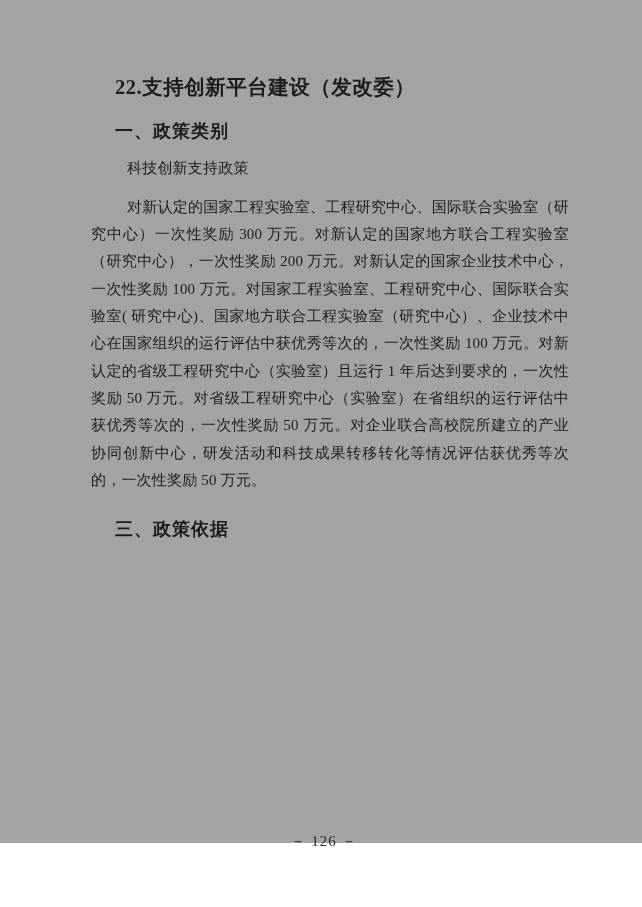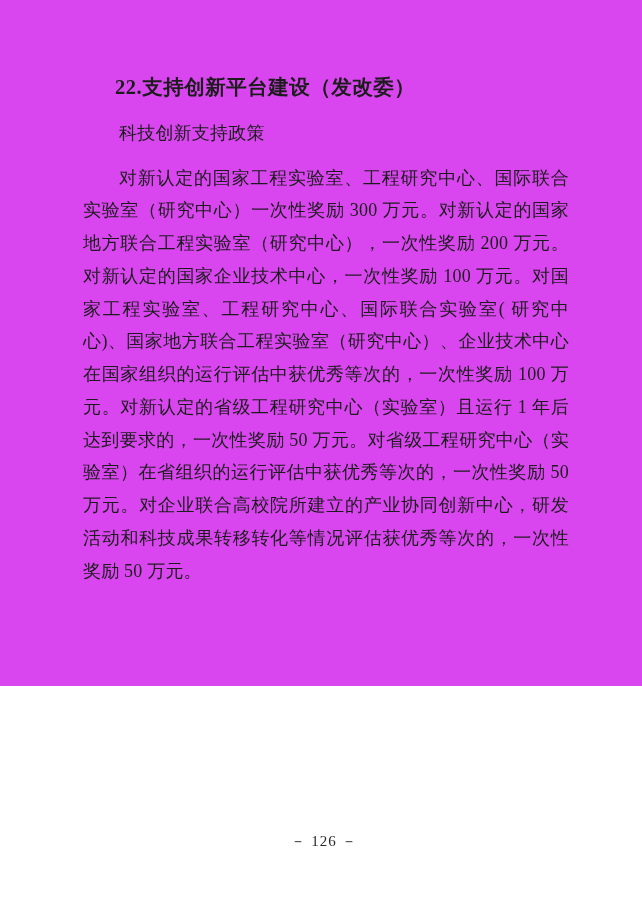--- a/index.html
+++ b/index.html
@@ -13,22 +13,22 @@
     font-family: "Liberation Serif", "DejaVu Serif", serif;
     color: #1c1c1c;
     position: relative;
     overflow: hidden;
   }
   .page {
     position: absolute;
     left: 0;
     top: 0;
     width: 642px;
-    height: 686px;
-    background: #d946ef;
+    height: 843px;
+    background: #a3a3a3;
   }
   .content {
     position: absolute;
     left: 75px;
     top: 72px;
     width: 494px;
   }
   .doc-title {
     font-size: 20.5px;
     font-weight: bold;
@@ -39,23 +39,23 @@
   }
   .heading {
     font-size: 18px;
     font-weight: bold;
     margin: 0 0 9px 0;
     padding-left: 40px;
     line-height: 1.6;
     letter-spacing: 1px;
   }
   .para {
-    font-size: 18px;
+    font-size: 15px;
     line-height: 1.82;
-    margin: 0 0 8px 8px;
+    margin: 0 0 8px 16px;
     text-align: justify;
     text-justify: inter-ideograph;
     text-indent: 36px;
     letter-spacing: 0.2px;
   }
   .para.tight {
     margin-bottom: 12px;
   }
   .spacer-sm { height: 9px; }
   .footer {
@@ -74,25 +74,27 @@
   }
 </style>
 </head>
 <body>
 
 <div class="page">
   <div class="content">
 
     <h1 class="doc-title">22.支持创新平台建设（发改委）</h1>
 
+    <h2 class="heading">一、政策类别</h2>
     <p class="para tight">科技创新支持政策</p>
 
     <p class="para tight">对新认定的国家工程实验室、工程研究中心、国际联合实验室（研究中心）一次性奖励 300 万元。对新认定的国家地方联合工程实验室（研究中心），一次性奖励 200 万元。对新认定的国家企业技术中心，一次性奖励 100 万元。对国家工程实验室、工程研究中心、国际联合实验室( 研究中心)、国家地方联合工程实验室（研究中心）、企业技术中心在国家组织的运行评估中获优秀等次的，一次性奖励 100 万元。对新认定的省级工程研究中心（实验室）且运行 1 年后达到要求的，一次性奖励 50 万元。对省级工程研究中心（实验室）在省组织的运行评估中获优秀等次的，一次性奖励 50 万元。对企业联合高校院所建立的产业协同创新中心，研发活动和科技成果转移转化等情况评估获优秀等次的，一次性奖励 50 万元。</p>
 
     <div class="spacer-sm"></div>
 
+    <h2 class="heading">三、政策依据</h2>
 
   </div>
 
   <div class="footer">
     <span>－ 126 －</span>
   </div>
 </div>
 
 </body></html>

